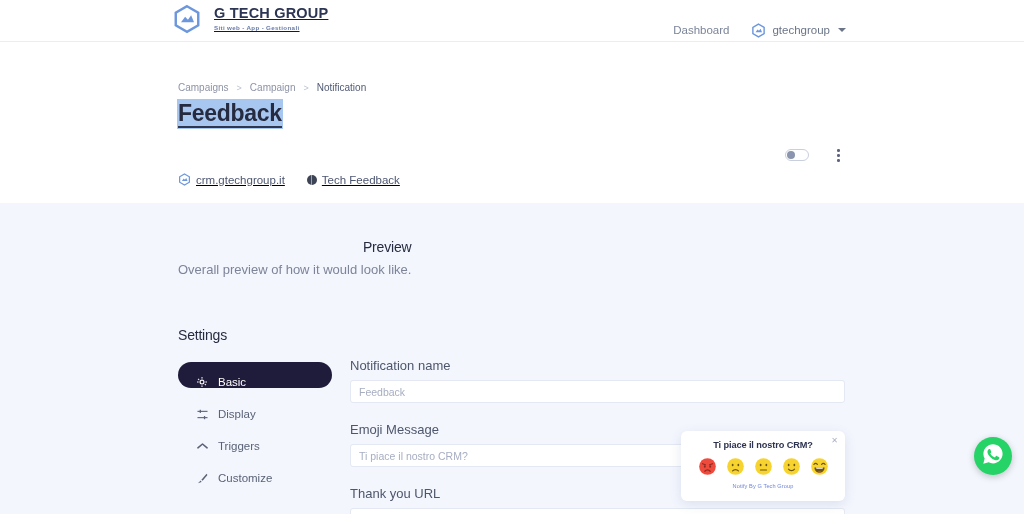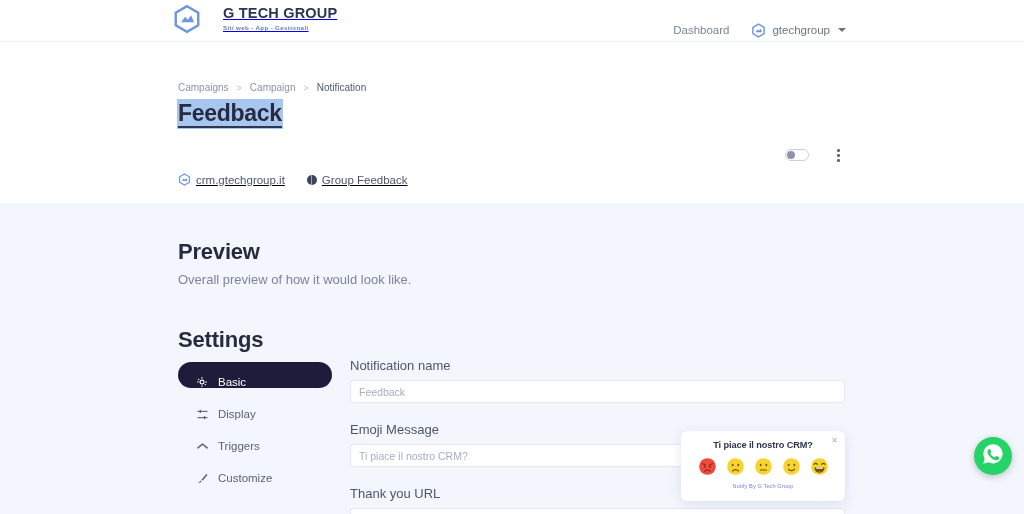--- a/index.html
+++ b/index.html
@@ -9,21 +9,21 @@
     background: #ffffff; overflow: hidden;
   }
   .page { position: relative; width: 1024px; height: 514px; background:#ffffff; }
 
   
   .navbar {
     position: absolute; top: 0; left: 0; width: 1024px; height: 42px;
     background:#ffffff; border-bottom: 1px solid #e9edf5;
     display: flex; align-items: center;
   }
-  .brand { position:absolute; left:172px; top:4px; display:flex; align-items:center; gap:21px; }
+  .brand { position:absolute; left:172px; top:4px; display:flex; align-items:center; gap:12px; }
   .brand-mark { width:30px; height:30px; display:block; }
   .brand-text { display:flex; flex-direction:column; justify-content:center; }
   .brand-title {
     font-size:14.5px; font-weight:bold; color:#2c3554; letter-spacing:.2px; line-height:15px;
   }
   .brand-sub {
     font-size:6.2px; font-weight:bold; color:#6a7ba8; letter-spacing:.35px;
     line-height:9px; margin-top:2px;
   }
   .nav-right { position:absolute; right:178px; top:0; height:60px; display:flex; align-items:center; gap:22px; }
@@ -78,21 +78,21 @@
   .tab.inactive { color:#8a91a5; padding-left:14px; }
   .tab-underline {
     position:absolute; left:178px; top:199px; width:71px; height:2px; background:#2a2f45;
   }
   .tab-rule { position:absolute; left:178px; top:200px; width:142px; height:1px; background:#e6eaf3; }
 
   
   .main {
     position:absolute; top:203px; left:0; width:1024px; height:311px; background:#f3f6fd;
   }
-  .section-title { font-size:22px; font-weight:bold; color:#262b40; letter-spacing:-.2px; }
+  .section-title { font-size:14px; font-weight:normal; color:#262b40; letter-spacing:-.2px;text-align:right; }
   .section-sub { font-size:13px; color:#7d8499; margin-top:7px; }
   .preview-block { position:absolute; left:178px; top:36px; }
   .settings-block { position:absolute; left:178px; top:124px; }
 
   
   .settings-nav { position:absolute; left:178px; top:159px; width:154px; }
   .snav-item {
     display:flex; align-items:flex-end; gap:10px; height:26px; padding-left:18px;
     font-size:11.5px; color:#5a6277; border-radius:13px; margin-bottom:6px;
   }
@@ -187,21 +187,21 @@
         <span>
           <svg class="meta-mark" viewBox="0 0 32 32">
             <path d="M16 2.4 28 9.2v13.6L16 29.6 4 22.8V9.2z" fill="none" stroke="#6d97dd" stroke-width="3"></path>
             <path d="M9.6 19.5 14 13.6l3 3.1 3.4-4.6 3.1 7.4z" fill="#6d97dd"></path>
           </svg>
         </span>
         <span>crm.gtechgroup.it</span>
       </div>
       <div class="meta-item">
         <span class="dot-globe"></span>
-        <span>Group Feedback</span>
+        <span>Tech Feedback</span>
       </div>
     </div>
 
     <div class="header-actions">
       <span class="toggle">
           <i class="knob"></i>
         </span>
       <span class="kebab">
           <i></i>
           <i></i>

